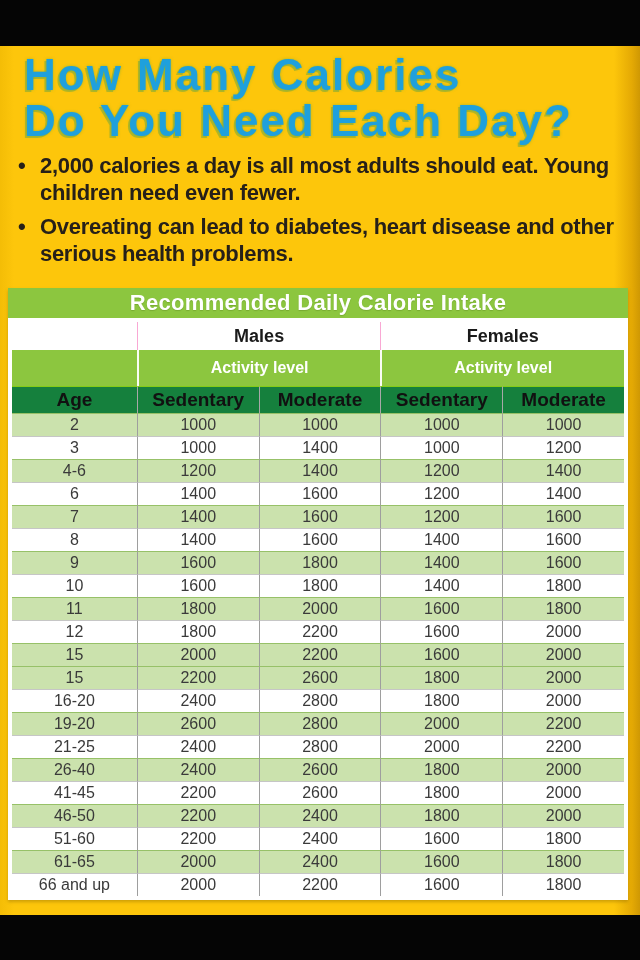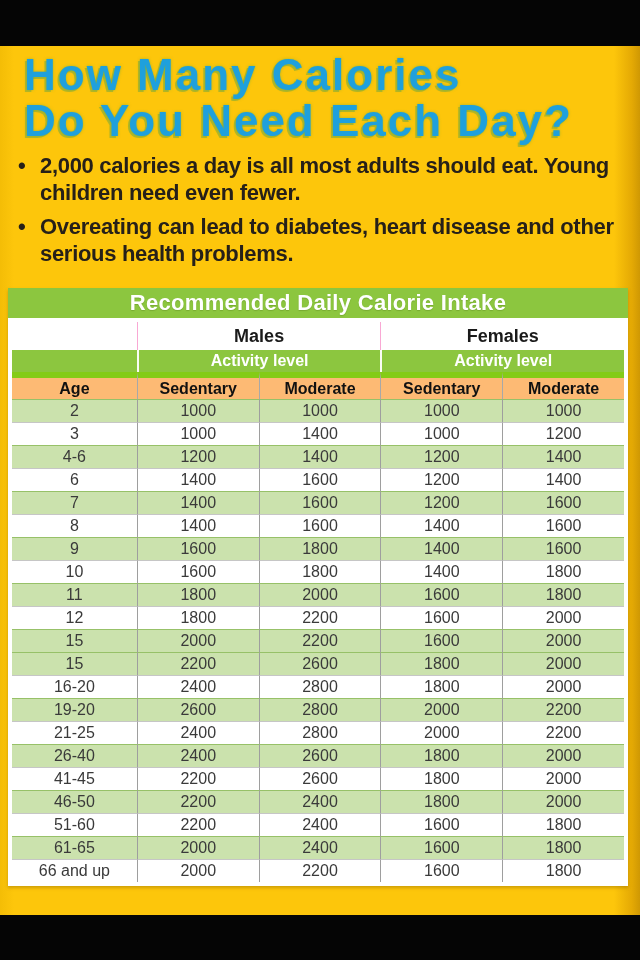--- a/index.html
+++ b/index.html
@@ -36,27 +36,27 @@
     margin:4px -4px;height:30px;background:#8cc63f;color:#fff;
     font-size:22px;font-weight:700;letter-spacing:0.3px;
     display:flex;align-items:center;justify-content:center;
     text-shadow:0 1px 1px rgba(90,130,30,0.4);
   }
   table{border-collapse:separate;border-spacing:0;width:100%;table-layout:fixed;}
   td,th{padding:0;text-align:center;box-sizing:border-box;}
   tr.mf-row{height:28px;}
   tr.mf-row th{font-size:18px;font-weight:700;color:#1a1a1a;background:#fff;}
   tr.mf-row th + th{border-left:1px solid #f9a8d4;margin-top:12px;}
-  tr.activity-row{height:22px;padding-left:35px;}
+  tr.activity-row{height:36px;padding-left:35px;}
   tr.activity-row td{background:#8cc63f;color:#fff;font-size:16px;font-weight:700;}
   tr.activity-row td + td{border-left:2px solid rgba(255,255,255,0.95);}
   tr.colhead-row{height:27px;}
   tr.colhead-row th{
-    font-size:16px;font-weight:700;color:#111;background:#fdba74;
-    border-top:6px solid #84cc16;
+    font-size:19px;font-weight:700;color:#111;background:#15803d;
+    border-top:1px solid #84cc16;
   }
   tr.colhead-row th + th{border-left:1px solid #a8a8a8;}
   tbody tr{height:23px;}
   tbody td{
     font-size:16px;color:#3a3a3a;border-top:1px solid #c6c6c6;background:#fff;
   }
   tbody td + td{border-left:1px solid #9e9e9e;}
   tbody tr.green td{background:#cbe2ad;border-top:1px solid #97c168;}
 </style>
 </head>

